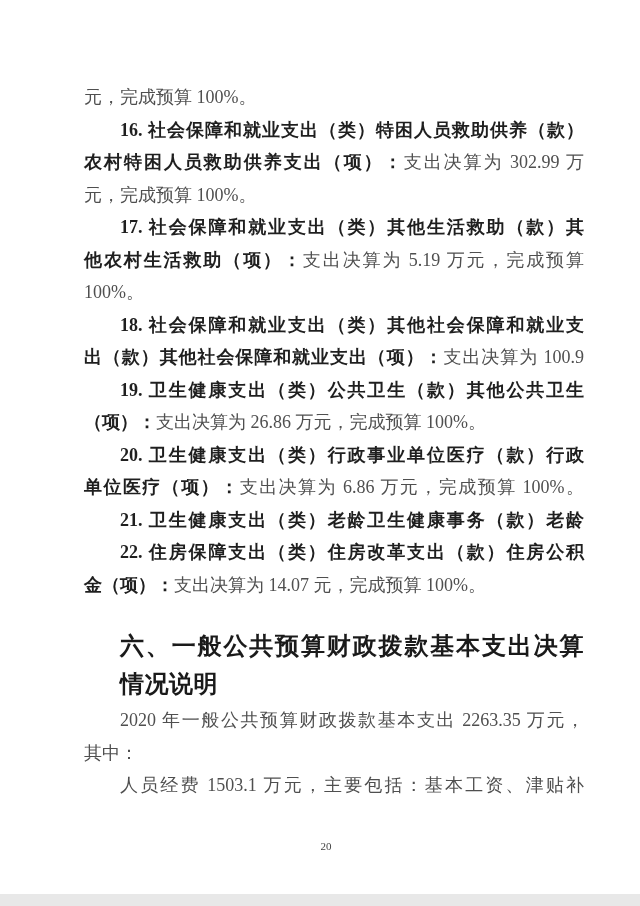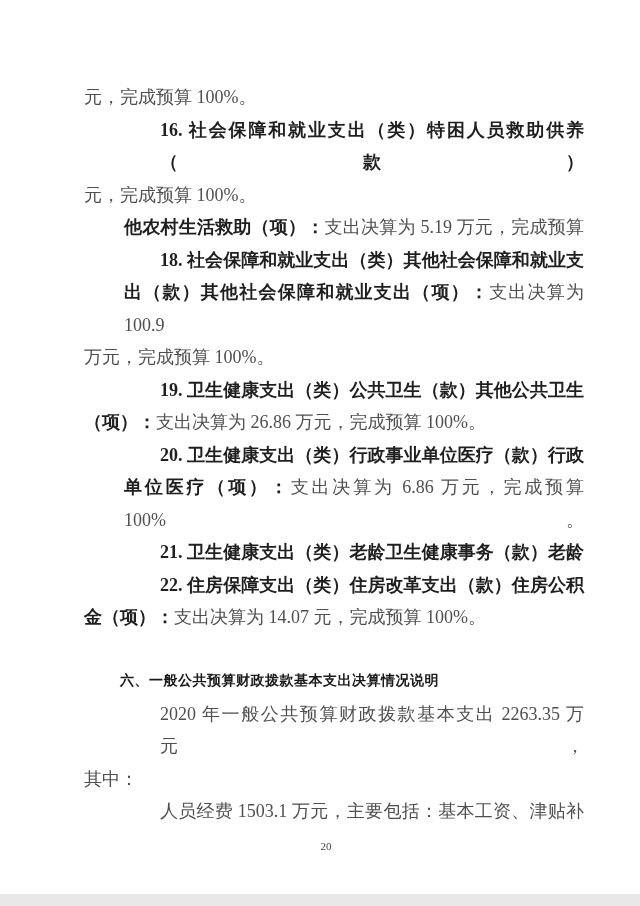--- a/index.html
+++ b/index.html
@@ -19,59 +19,61 @@
     top: 81px; left: 84px;
     width: 500px;
   }
   .line {
     font-size: 18px;
     line-height: 32.5px;
     color: var(--c-normal-text, #4f4f4f);
     text-align: justify;
     text-align-last: left;
   }
-  .line.fill { text-align-last: justify; margin-left: 40px; }
+  .line.fill { text-align-last: justify; }
   .line.ind { padding-left: 36px; }
   .seg-bold {
     font-weight: bold;
     color: var(--c-bold-text, #1f1f1f);
   }
   .seg-normal { color: var(--c-normal-text, #4f4f4f); }
   .line.heading {
     margin-top: 27px;
     line-height: 36px;
   }
   .line.heading .seg-bold {
     font-family: "Liberation Sans", sans-serif;
-    font-size: 14px;
+    font-size: 24px;
     color: var(--c-heading-text, #1a1a1a);
     letter-spacing: 0.5px;
   }
   .pageno {
     position: absolute;
     top: 839px; left: 12px; right: 0;
     text-align: center;
     font-family: "Liberation Serif", serif;
     font-size: 11px;
     line-height: 14px;
     color: var(--c-page-number-text, #444444);
   }
 </style>
 </head>
 <body>
 
 <div class="page">
   <div class="doc">
       <div class="line"><span class="seg-bold"></span><span class="seg-normal">元，完成预算 100%。</span></div>
       <div class="line ind fill"><span class="seg-bold">16. 社会保障和就业支出（类）特困人员救助供养（款）</span><span class="seg-normal"></span></div>
+      <div class="line fill"><span class="seg-bold">农村特困人员救助供养支出（项）：</span><span class="seg-normal">支出决算为 302.99 万</span></div>
       <div class="line"><span class="seg-bold"></span><span class="seg-normal">元，完成预算 100%。</span></div>
+      <div class="line ind fill"><span class="seg-bold">17. 社会保障和就业支出（类）其他生活救助（款）其</span><span class="seg-normal"></span></div>
       <div class="line fill"><span class="seg-bold">他农村生活救助（项）：</span><span class="seg-normal">支出决算为 5.19 万元，完成预算</span></div>
+      <div class="line"><span class="seg-bold"></span><span class="seg-normal">100%。</span></div>
       <div class="line ind fill"><span class="seg-bold">18. 社会保障和就业支出（类）其他社会保障和就业支</span><span class="seg-normal"></span></div>
       <div class="line fill"><span class="seg-bold">出（款）其他社会保障和就业支出（项）：</span><span class="seg-normal">支出决算为 100.9</span></div>
-      <div class="line"><span class="seg-bold"></span><span class="seg-normal">万元，完成预算 100%。</span></div>
       <div class="line ind fill"><span class="seg-bold">19. 卫生健康支出（类）公共卫生（款）其他公共卫生</span><span class="seg-normal"></span></div>
       <div class="line"><span class="seg-bold">（项）：</span><span class="seg-normal">支出决算为 26.86 万元，完成预算 100%。</span></div>
       <div class="line ind fill"><span class="seg-bold">20. 卫生健康支出（类）行政事业单位医疗（款）行政</span><span class="seg-normal"></span></div>
       <div class="line fill"><span class="seg-bold">单位医疗（项）：</span><span class="seg-normal">支出决算为 6.86 万元，完成预算 100%。</span></div>
       <div class="line ind fill"><span class="seg-bold">21. 卫生健康支出（类）老龄卫生健康事务（款）老龄</span><span class="seg-normal"></span></div>
       <div class="line ind fill"><span class="seg-bold">22. 住房保障支出（类）住房改革支出（款）住房公积</span><span class="seg-normal"></span></div>
       <div class="line"><span class="seg-bold">金（项）：</span><span class="seg-normal">支出决算为 14.07 元，完成预算 100%。</span></div>
       <div class="line heading ind"><span class="seg-bold">六、一般公共预算财政拨款基本支出决算情况说明</span><span class="seg-normal"></span></div>
       <div class="line ind fill"><span class="seg-bold"></span><span class="seg-normal">2020 年一般公共预算财政拨款基本支出 2263.35 万元，</span></div>
       <div class="line"><span class="seg-bold"></span><span class="seg-normal">其中：</span></div>

